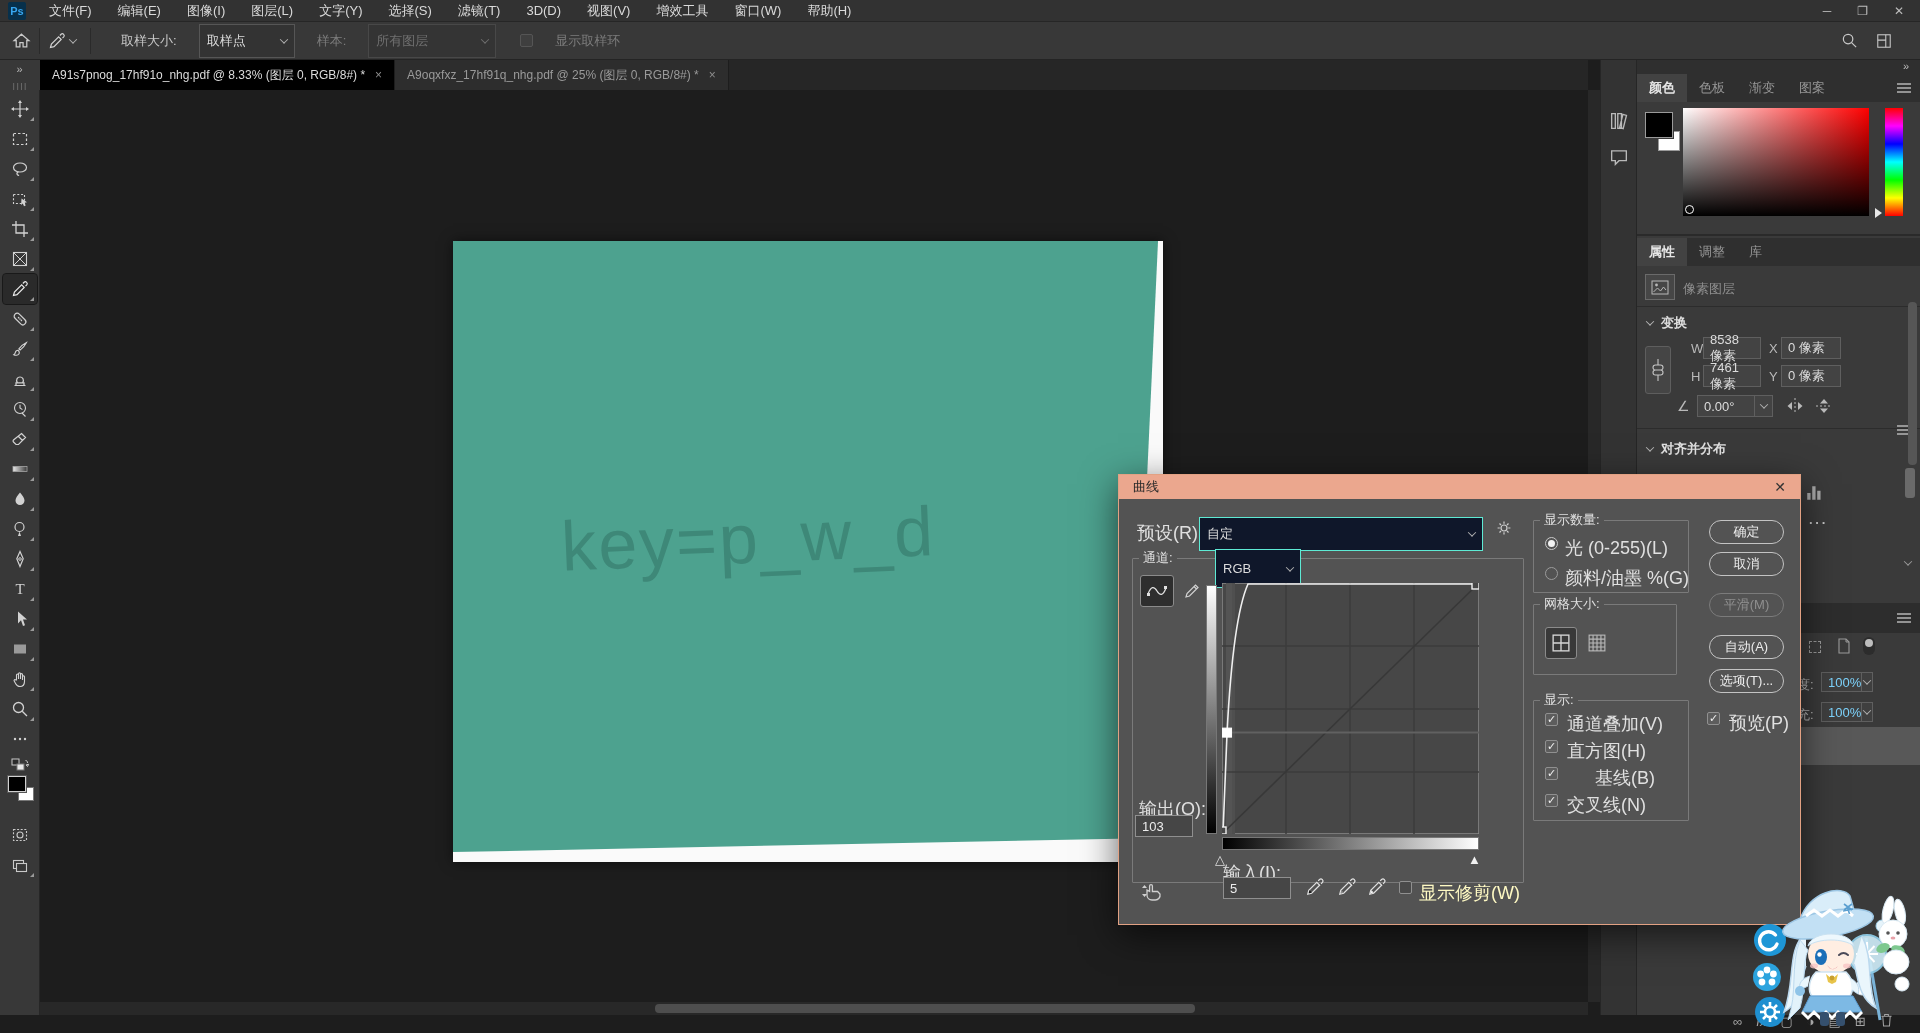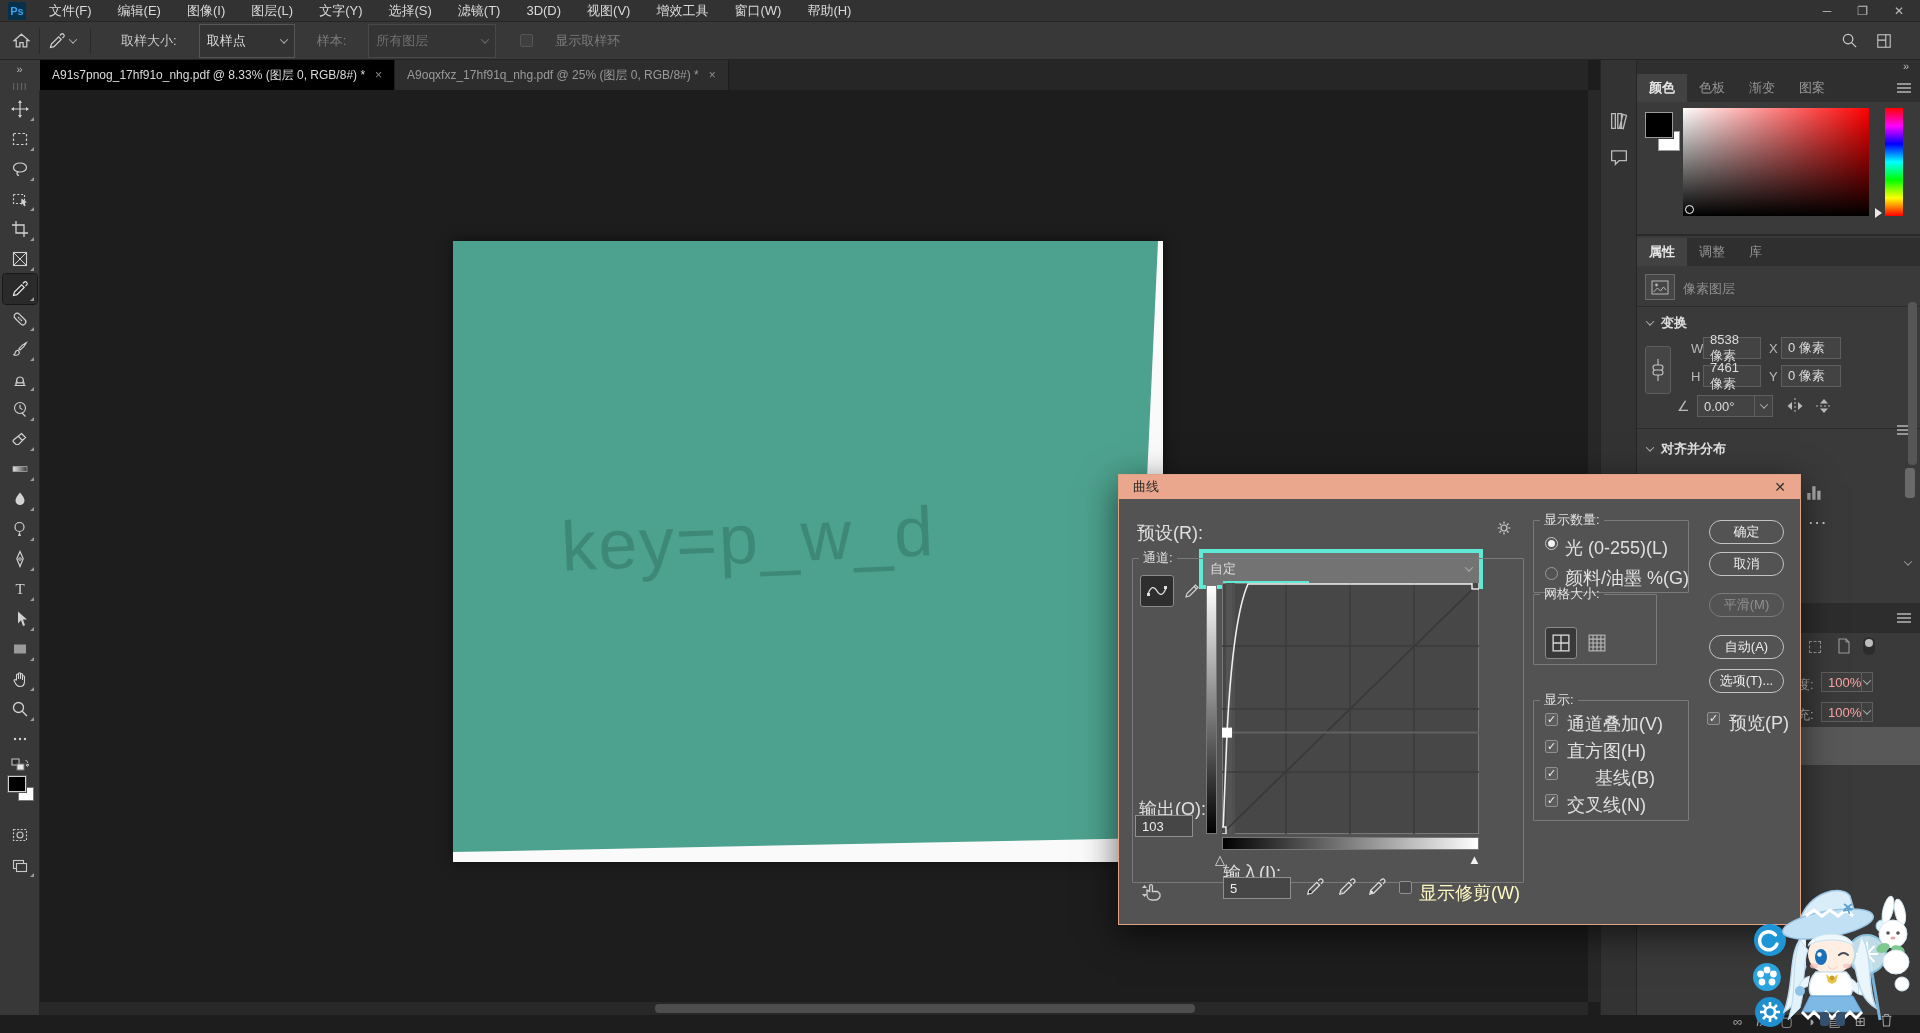--- a/index.html
+++ b/index.html
@@ -73,31 +73,31 @@
 
   
   .rightcol { position:absolute; left:1636px; top:60px; width:284px; height:955px; background:#3a3a3a;
               border-left:1px solid #262626; }
   .panel-tabs { position:absolute; left:0; width:284px; height:28px; background:#2f2f2f; display:flex; }
   .ptab { padding:0 12px; height:28px; display:flex; align-items:center; color:#969696; font-size:13px; }
   .ptab.active { background:#424242; color:#e6e6e6; font-weight:bold; }
   .burger { position:absolute; right:10px; width:14px; }
   .sec-head { display:flex; align-items:center; gap:8px; color:#e0e0e0; font-weight:bold; }
   .tin { background:#434343; border:1px solid #5f5f5f; color:#dcdcdc; display:flex; align-items:center; padding:0 6px; }
-  .tin.dim2 { color:#fca5a5; }
+  .tin.dim2 { color:#7dd3fc; }
   .ddseg { border-left:1px solid #5f5f5f; width:18px; height:100%; display:flex; align-items:center; justify-content:center; margin-left:auto; }
 
   
   .dialog { position:absolute; left:1118px; top:474px; width:683px; height:451px; background:#535353;
             border:1px solid #e2a183; box-shadow:0 10px 34px rgba(0,0,0,.6); z-index:20; }
   .dlg-title { position:absolute; left:0; top:0; width:100%; height:24px; background:#eba78e; color:#2a2a2a;
                display:flex; align-items:center; padding:0 14px; font-size:13px; }
   .dlg-title .x { margin-left:auto; font-size:14px; color:#333; }
   .dlg-label { position:absolute; color:#e0e0e0; font-size:18px; white-space:nowrap; }
-  .dlg .dd { background:#737373; border:4px solid #5eead4;margin-top:32px; }
+  .dlg .dd { background:#0f172a; border:1px solid #5eead4; }
   .pbtn { position:absolute; width:75px; height:24px; border:1px solid #c3c3c3; border-radius:12px;
           display:flex; align-items:center; justify-content:center; color:#ececec; font-size:13px; background:transparent; }
   .pbtn.disabled { border-color:#7b7b7b; color:#8f8f8f; }
   fieldset.grp { position:absolute; border:1px solid #7a7a7a; border-radius:1px; }
   fieldset.grp legend { color:#e0e0e0; font-size:13px; padding:0 4px; margin-left:6px; white-space:nowrap; }
   .radio { width:13px; height:13px; border-radius:50%; border:1px solid #c9c9c9; display:inline-block; position:relative; }
   .radio.on::after { content:''; position:absolute; inset:2px; border-radius:50%; background:#f2f2f2; }
   .radio.off { border-color:#9b9b9b; }
   .gridbtn { position:absolute; display:flex; align-items:center; justify-content:center; border-radius:3px; }
   .gridbtn.sel { background:#393939; border:1px solid #8b8b8b; }
@@ -550,21 +550,21 @@
         </svg>
     </span>
 
     <fieldset class="grp" style="left:13px;top:74px;width:392px;height:334px">
       <legend>
         <span style="display:inline-flex;align-items:center;gap:8px">
           <span>通道:</span>
         </span>
       </legend>
     </fieldset>
-    <div class="dd" style="position:absolute;left:104px;top:74px;width:86px;height:39px">
+    <div class="dd" style="position:absolute;left:96px;top:74px;width:86px;height:39px">
       <span>RGB</span>
         <span class="chev"></span>
     </div>
 
     <div class="toolbtn sel" style="left:21px;top:100px;width:34px;height:32px">
       <svg width="20" height="14" viewBox="0 0 20 14">
           <path d="M1 10C4 2 7 2 10 7s6 5 9-3" fill="none" stroke="#e0e0e0" stroke-width="1.3"></path>
           <rect x="0" y="9" width="3" height="3" fill="#e0e0e0"></rect>
           <rect x="17" y="2" width="3" height="3" fill="#e0e0e0"></rect>
         </svg>
@@ -632,21 +632,21 @@
     <span class="dlg-label" style="left:300px;top:406px;color:#fef9c3">显示修剪(W)</span>
 
     <fieldset class="grp" style="left:414px;top:36px;width:156px;height:82px">
       <legend>显示数量:</legend>
     </fieldset>
     <span class="radio on" style="position:absolute;left:426px;top:62px"></span>
     <span class="dlg-label" style="left:446px;top:61px">光 (0-255)(L)</span>
     <span class="radio off" style="position:absolute;left:426px;top:92px"></span>
     <span class="dlg-label" style="left:446px;top:91px">颜料/油墨 %(G)</span>
 
-    <fieldset class="grp" style="left:414px;top:110px;width:124px;height:80px">
+    <fieldset class="grp" style="left:414px;top:120px;width:144px;height:80px">
       <legend>网格大小:</legend>
     </fieldset>
     <div class="gridbtn sel" style="left:426px;top:152px;width:32px;height:32px">
       <svg width="18" height="18" viewBox="0 0 16 16">
           <rect x="1" y="1" width="14" height="14" fill="none" stroke="#d6d6d6" stroke-width="1.2"></rect>
           <path d="M8 1v14M1 8h14" stroke="#d6d6d6" stroke-width="1.2"></path>
         </svg>
     </div>
     <div class="gridbtn" style="left:466px;top:156px;width:24px;height:24px">
       <svg width="18" height="18" viewBox="0 0 16 16">

